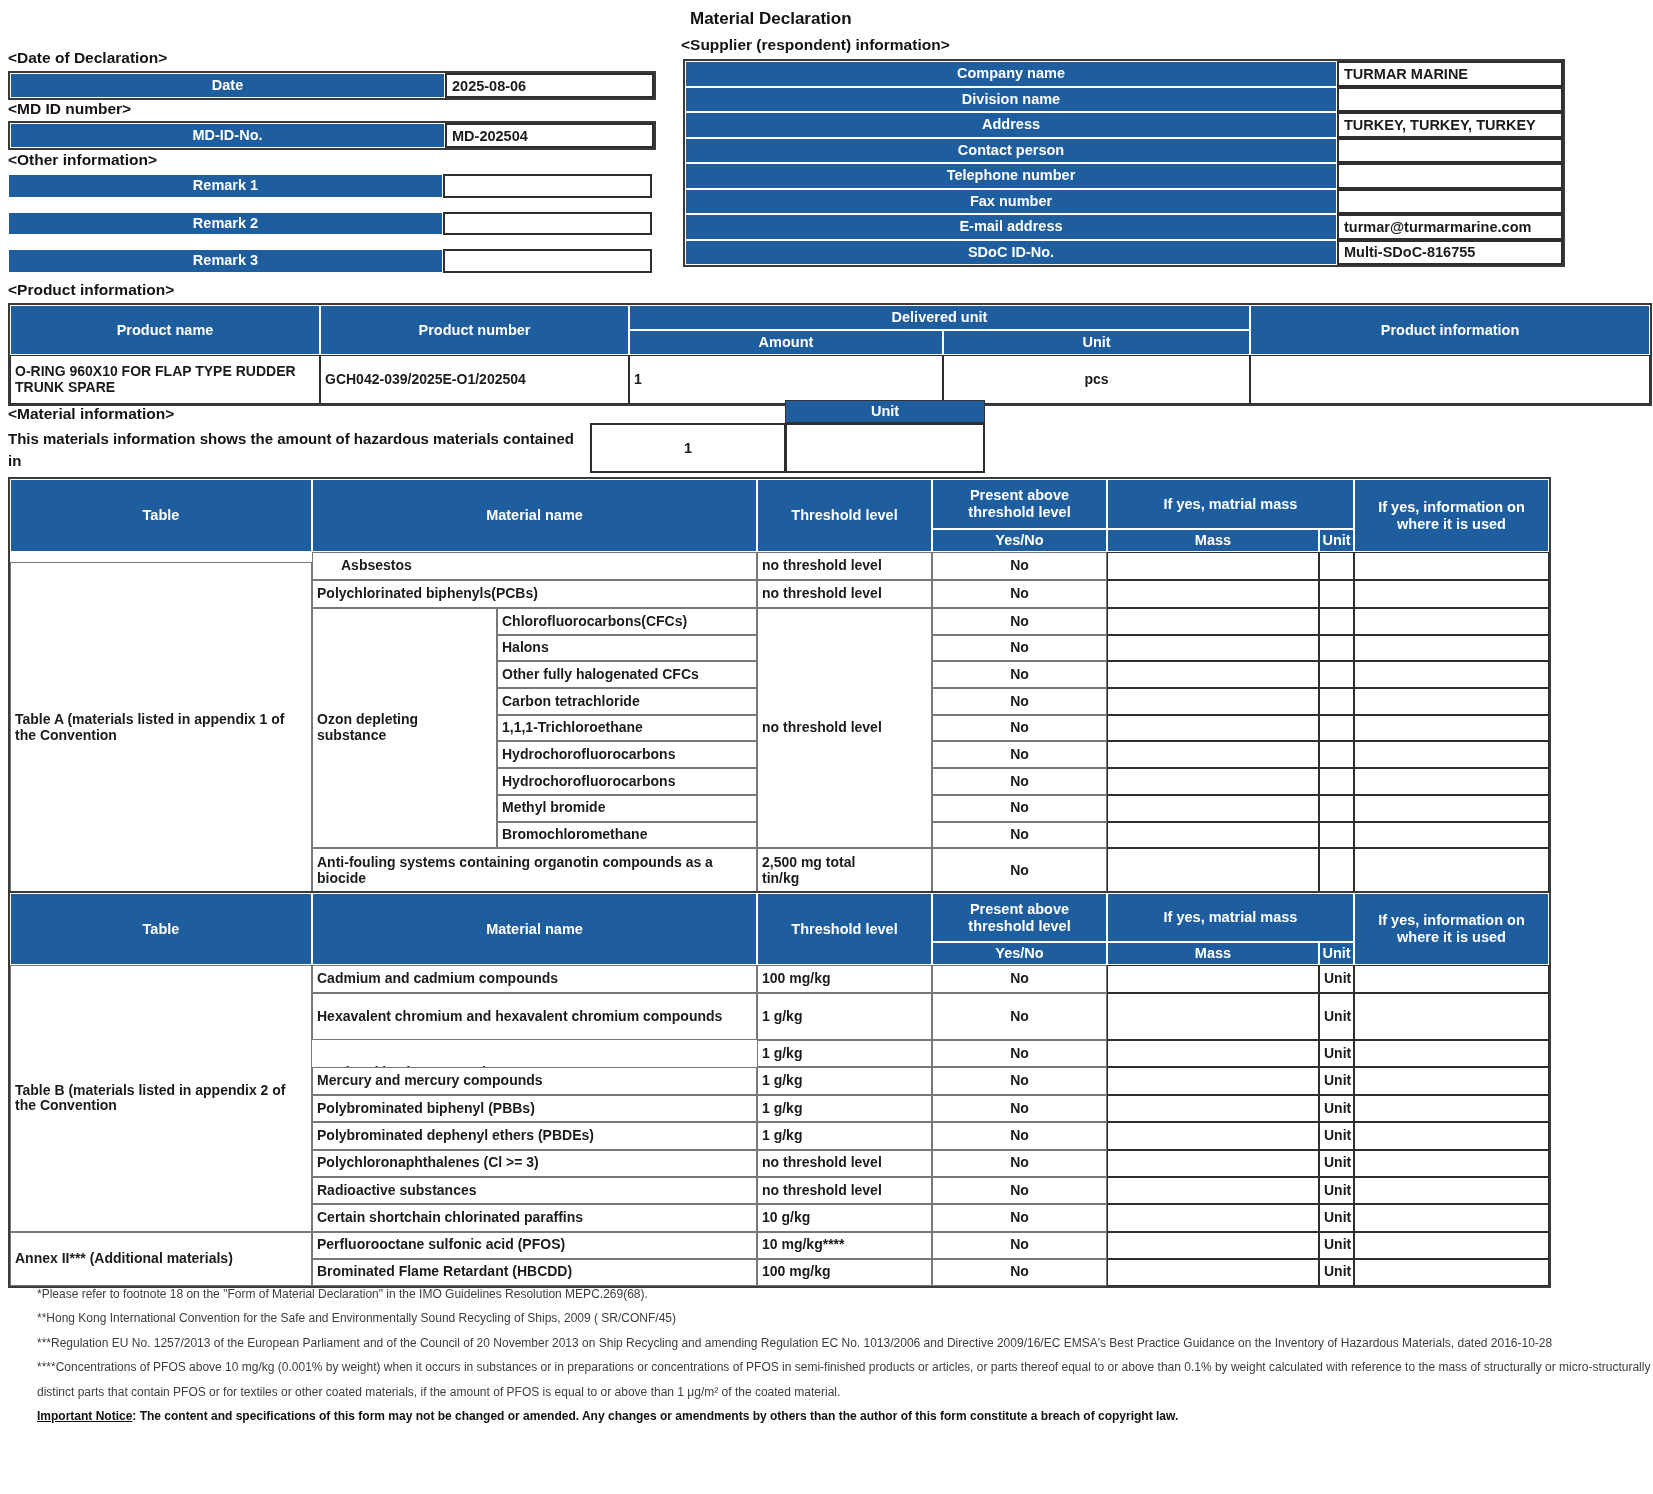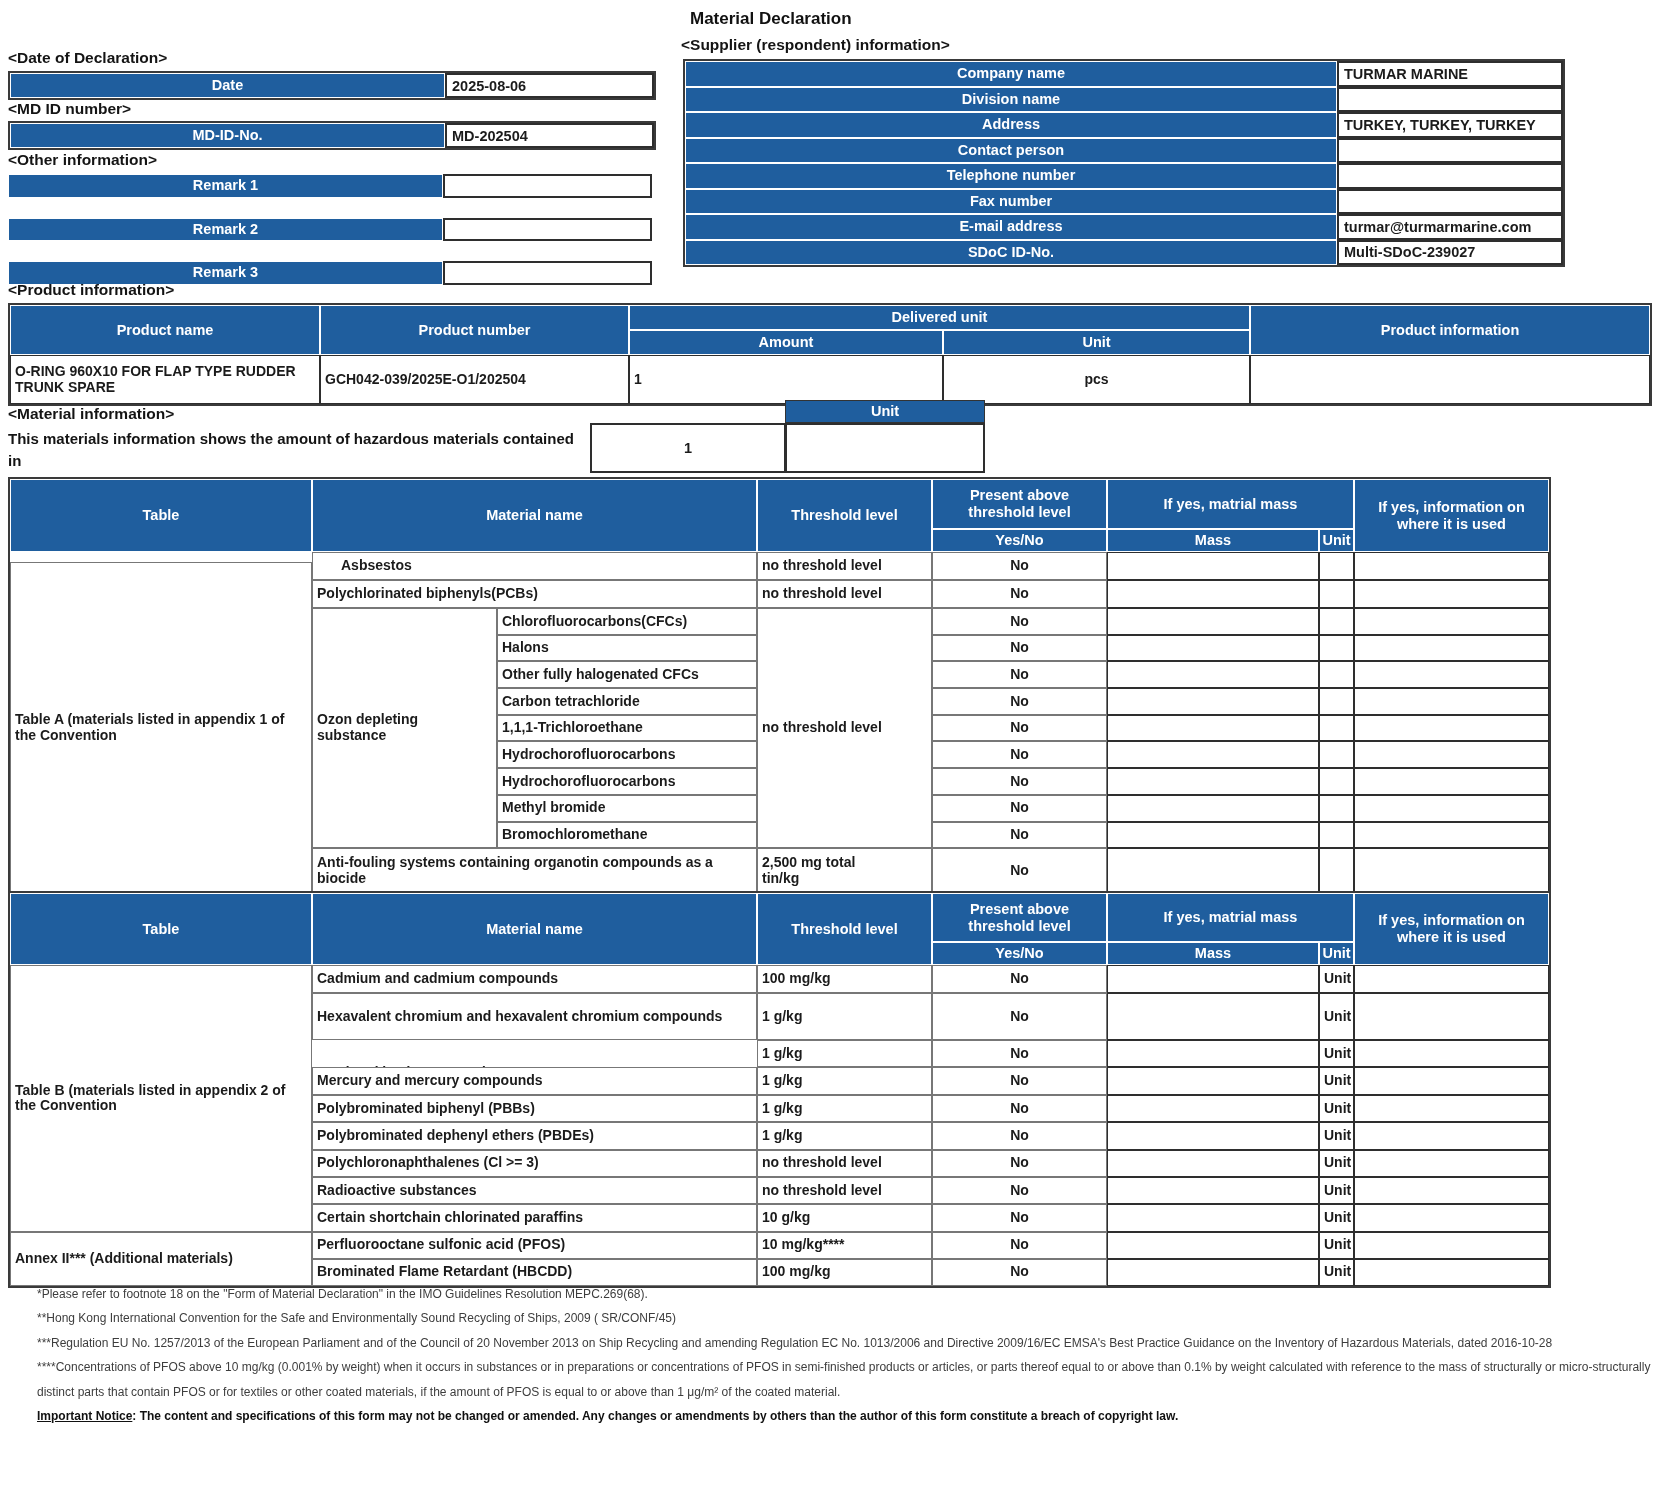--- a/index.html
+++ b/index.html
@@ -39,21 +39,21 @@
   }
   .vbox.center{justify-content:center;}
   .desc{font-weight:bold;font-size:15px;line-height:22px;color:#141414;}
   .footnotes{font-size:12px;line-height:24.4px;color:#3d3d3d;margin-left:29px;}
   .footnotes p{margin:0;}
   .notice{color:#111;font-weight:bold;}
   .notice .nlabel{text-decoration:underline;}
   
   #supplier-table{grid-template-columns:652px 226px;grid-auto-rows:25.5px;}
   #date-table,#md-table{grid-template-columns:435px 209px;grid-auto-rows:25px;}
-  #other-table{grid-template-columns:435px 209px;grid-auto-rows:23.5px;row-gap:20px;}
+  #other-table{grid-template-columns:435px 209px;grid-auto-rows:23.5px;row-gap:14px;}
   #product-table{grid-template-columns:310px 309px 314px 307px 400px;grid-template-rows:25px 25px 49px;}
   #hazmat-a,#hazmat-b{grid-template-columns:302px 185px 260px 175px 175px 212px 35px 195px;background:#fff;}
   #hazmat-a{grid-template-rows:50px 23px 28px 28px repeat(9,26.7px) 45px;}
   #hazmat-b{grid-template-rows:49px 23px 28px 47px repeat(7,27.4px) 27px 27px;}
 </style>
 </head>
 <body>
 
 <div class="abs title" style="left:690px;top:9px;">Material Declaration</div>
 <div class="abs heading" style="left:681px;top:36px;">&lt;Supplier (respondent) information&gt;</div>
@@ -89,21 +89,21 @@
     <div class="vbox">TURKEY, TURKEY, TURKEY</div>
     <div class="hcell">Contact person</div>
     <div class="vbox"></div>
     <div class="hcell">Telephone number</div>
     <div class="vbox"></div>
     <div class="hcell">Fax number</div>
     <div class="vbox"></div>
     <div class="hcell">E-mail address</div>
     <div class="vbox">turmar@turmarmarine.com</div>
     <div class="hcell">SDoC ID-No.</div>
-    <div class="vbox">Multi-SDoC-239027</div>
+    <div class="vbox">Multi-SDoC-816755</div>
   </div>
 
 <div class="abs heading" style="left:8px;top:281px;">&lt;Product information&gt;</div>
 <div class="abs grid tframe" id="product-table" style="left:8px;top:303px;">
   <div class="hcell" style="grid-column:1;grid-row:1 / span 2;">Product name</div>
   <div class="hcell" style="grid-column:2;grid-row:1 / span 2;">Product number</div>
   <div class="hcell" style="grid-column:3 / span 2;grid-row:1;">Delivered unit</div>
   <div class="hcell" style="grid-column:3;grid-row:2;">Amount</div>
   <div class="hcell" style="grid-column:4;grid-row:2;">Unit</div>
   <div class="hcell" style="grid-column:5;grid-row:1 / span 2;">Product information</div>

